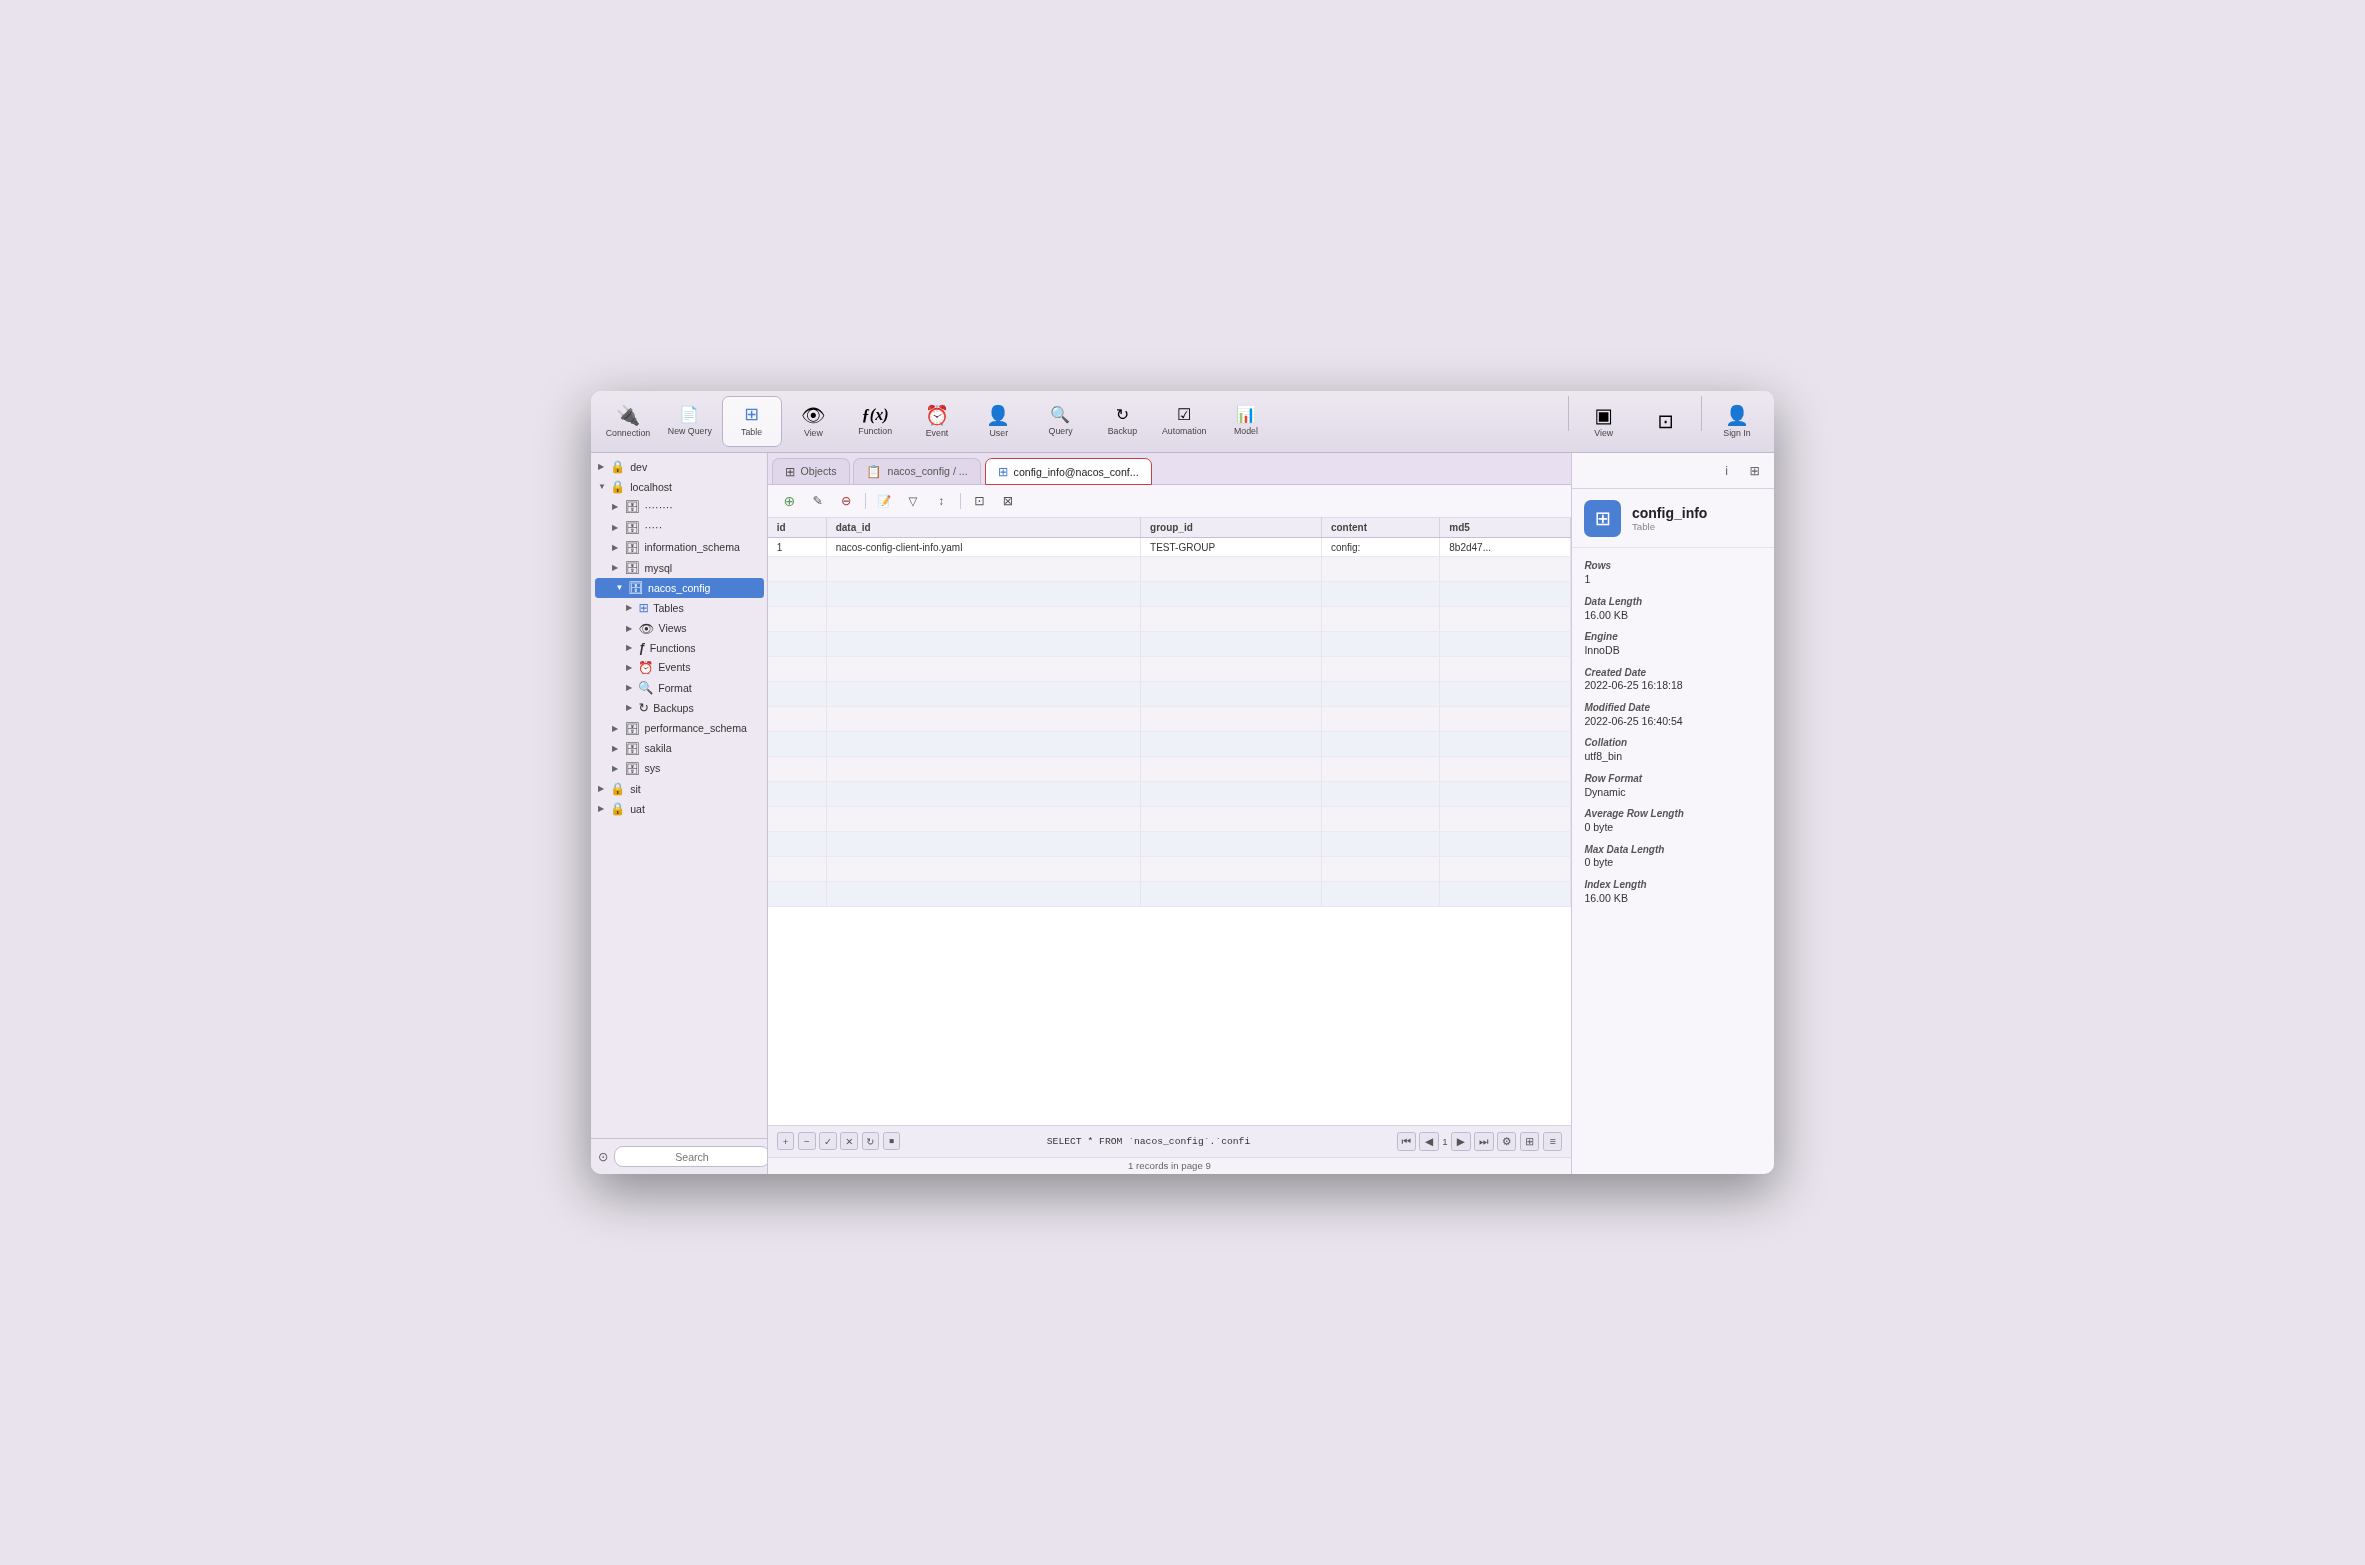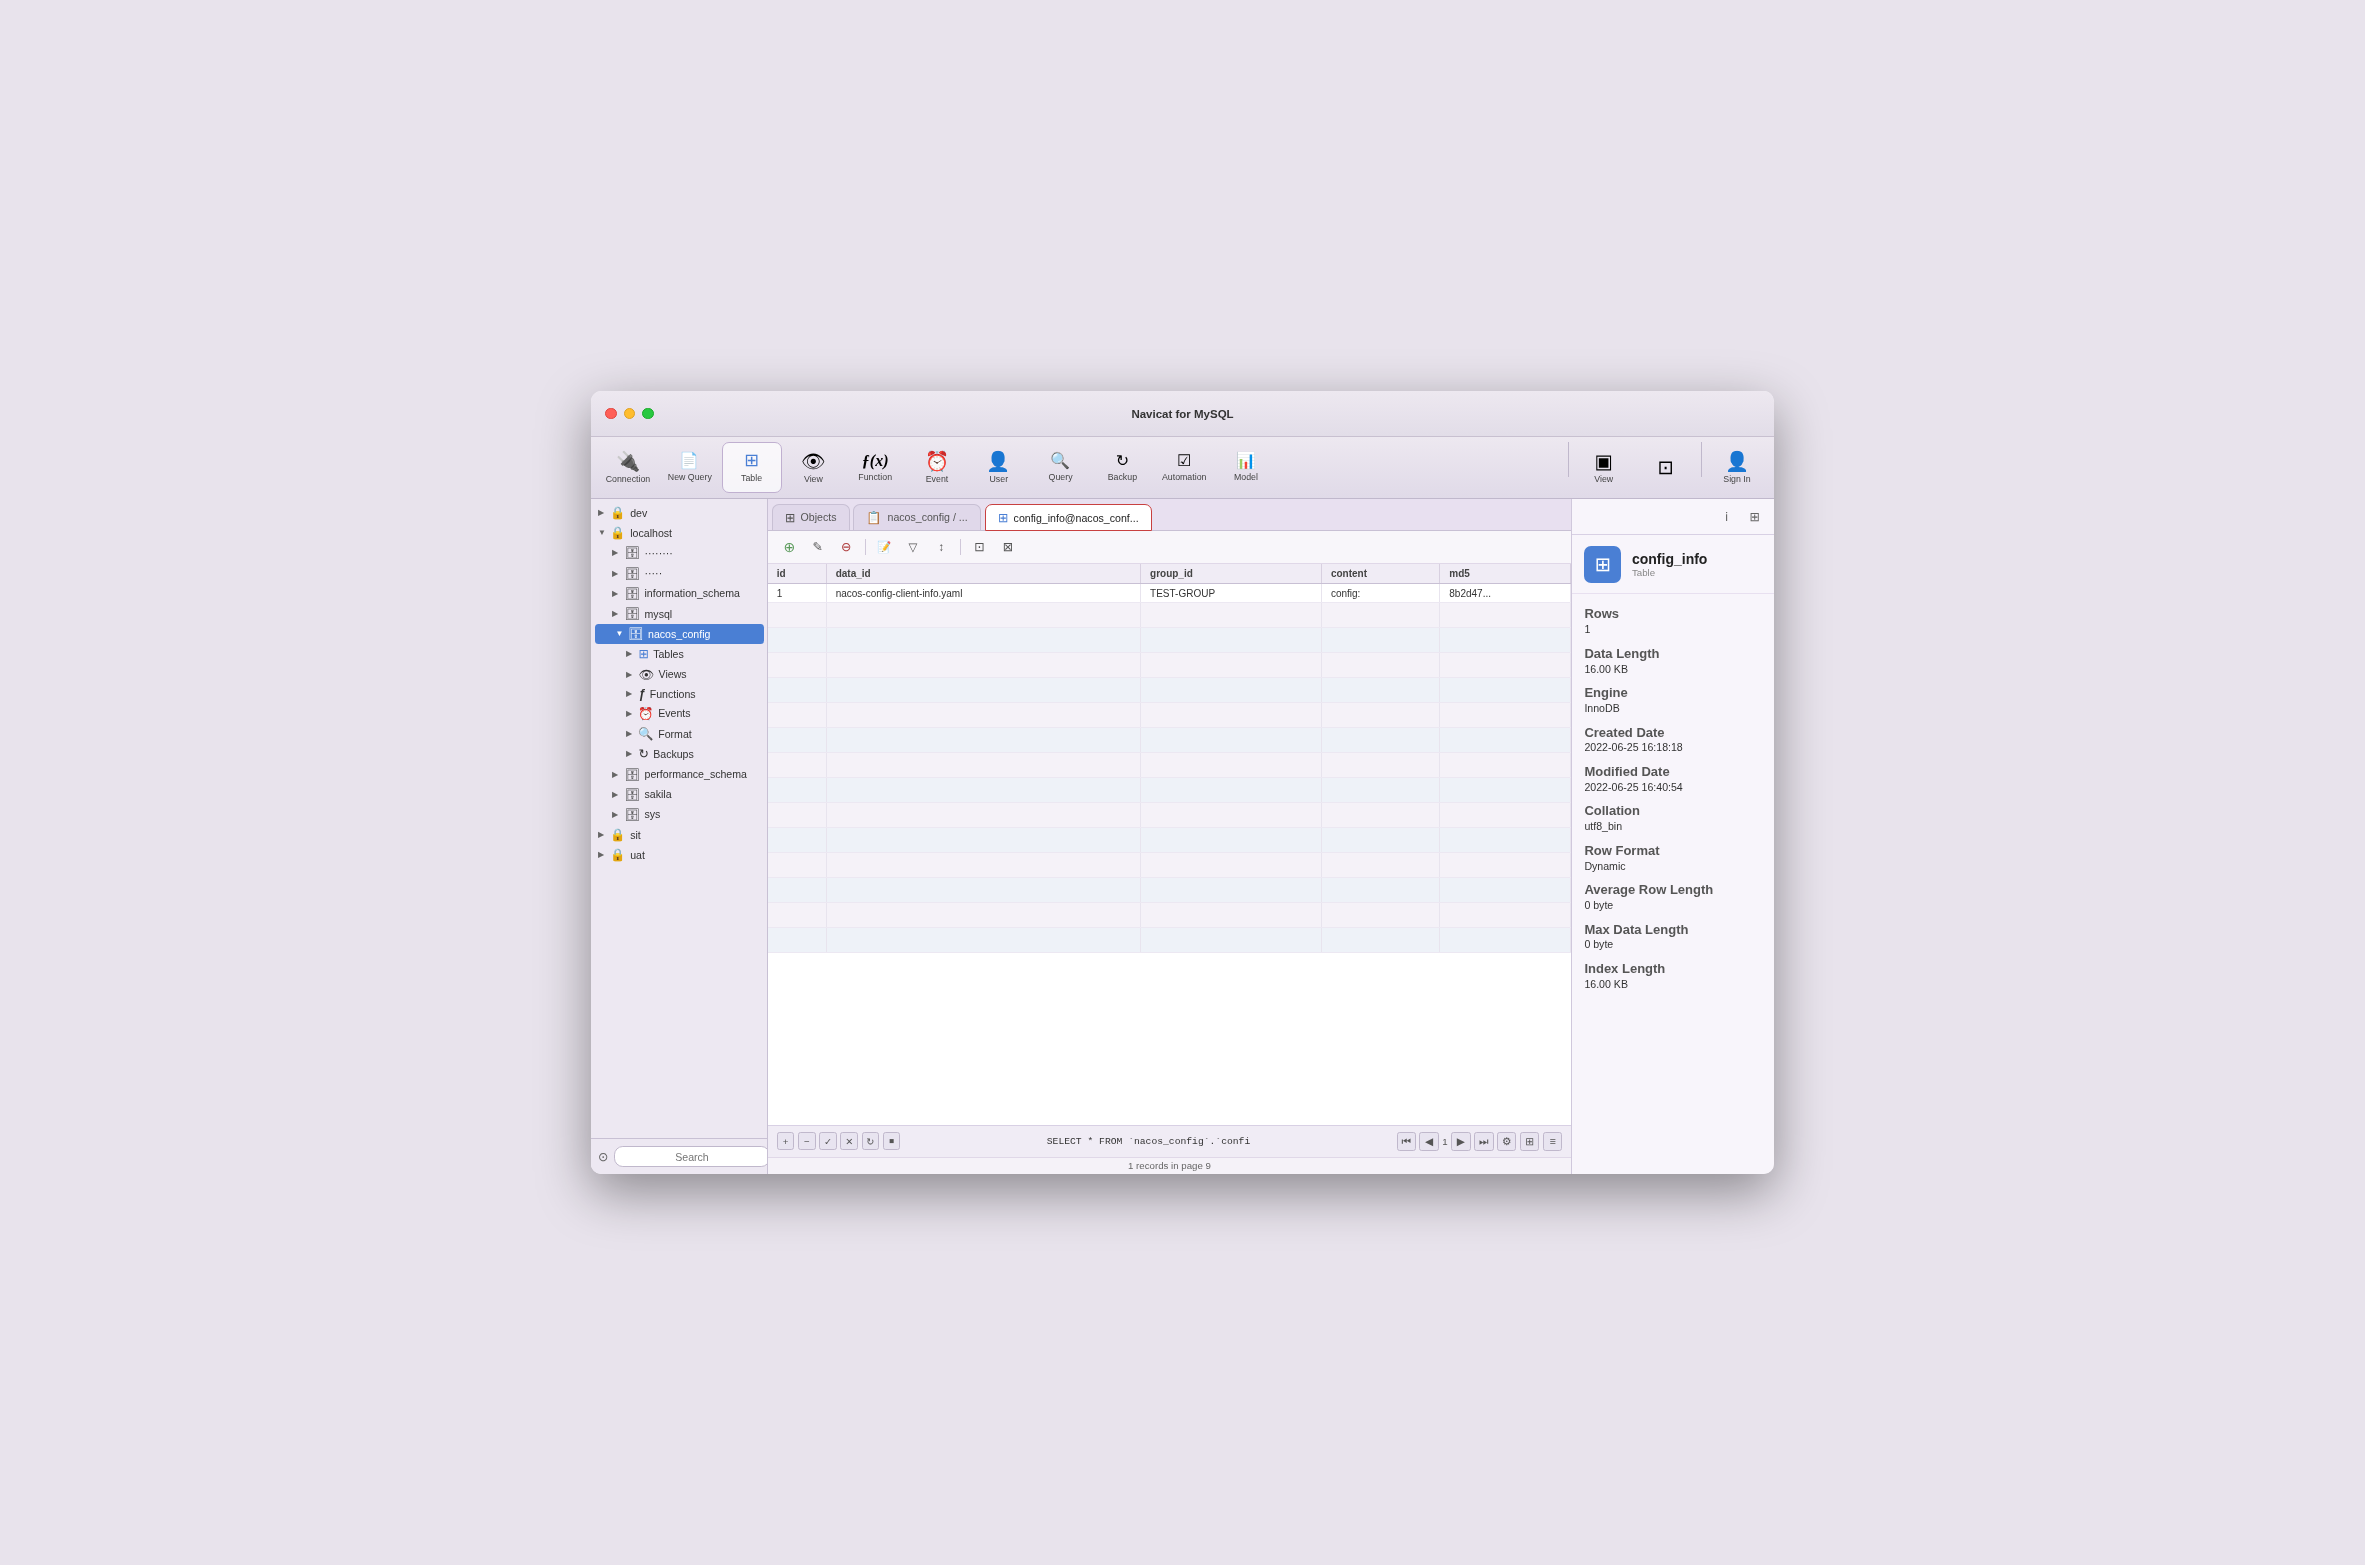--- a/index.html
+++ b/index.html
@@ -389,43 +389,36 @@
       flex: 1;
       overflow-y: auto;
       padding: 7px 0;
     }
     .info-content::-webkit-scrollbar { width: 3.5px; }
     .info-content::-webkit-scrollbar-thumb { background: #c0b8cc; border-radius: 1.8px; }
     .info-row {
       padding: 5.3px 12.4px;
     }
     .info-label {
-      font-size: 13px;
+      font-size: 10px;
       font-weight: 700;
       color: #555;
       margin-bottom: 1.8px;
+      font-style: italic;
     }
     .info-value {
       font-size: 10.6px;
       color: #333;
     }
   </style>
 </head>
 <body>
 
 <div class="window">
 
-  <div class="titlebar">
-    <div class="traffic-lights">
-      <div class="traffic-light tl-red"></div>
-      <div class="traffic-light tl-yellow"></div>
-      <div class="traffic-light tl-green"></div>
-    </div>
-    <div class="titlebar-title">Navicat for MySQL</div>
-  </div>
 
   <div class="toolbar">
     <button class="toolbar-btn">
       <span class="btn-icon">🔌</span>
       <span class="btn-label">Connection</span>
     </button>
     <button class="toolbar-btn">
       <span class="btn-icon" style="font-size:16px;">📄</span>
       <span class="btn-label">New Query</span>
     </button>

